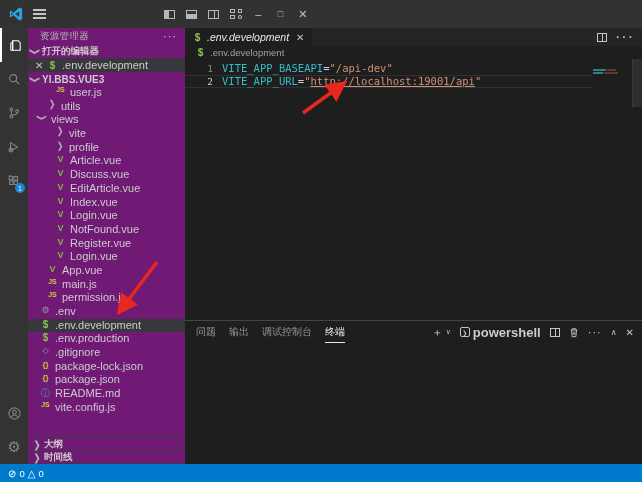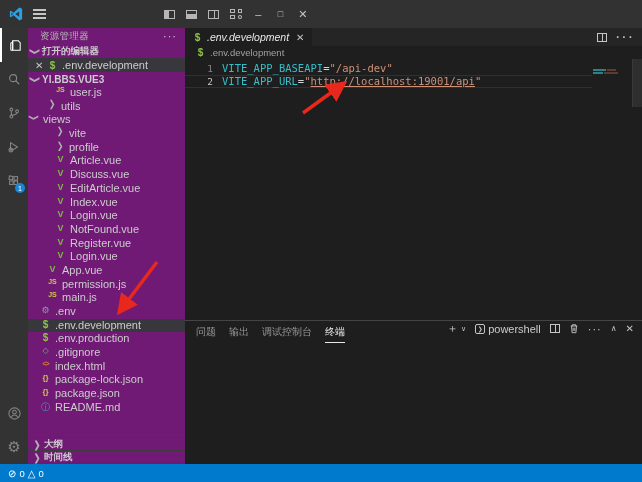--- a/index.html
+++ b/index.html
@@ -81,27 +81,27 @@
   .tok-str { color:#ce9178; }
   .tok-link { color:#ce9178; text-decoration:underline; }
   .minimap { position:absolute; top:0; right:10px; width:39px; bottom:0; }
   .mm-mark { height:2px; margin-bottom:1px; display:flex; gap:1px; }
   .mm-mark i { display:block; height:2px; }
   .vscroll { position:absolute; top:0; right:0; width:10px; bottom:0; background:#1e1e1e; }
   .vscroll .slider { position:absolute; top:0; right:0; width:10px; height:48px; background:#2e2e2e; border-left:1px solid #3a3a3a; }
 
   
   .panel { height:144px; border-top:1px solid #444444; display:flex; flex-direction:column; background:#1e1e1e; }
-  .panel-tabs { height:22px; display:flex; align-items:flex-start; padding:0 8px 0 11px;gap:24px; }
+  .panel-tabs { height:22px; display:flex; align-items:center; padding:0 8px 0 11px;gap:24px; }
   .ptab { font-size:10px; color:#969696; margin-right:13px; height:100%; display:flex; align-items:center; border-bottom:1px solid transparent; }
   .ptab.active { color:#e7e7e7; border-bottom:1px solid #e7e7e7; }
   .panel-actions { margin-left:auto; display:flex; align-items:center; gap:9px; color:#c5c5c5; font-size:11px; }
   .pa { display:flex; align-items:center; gap:3px; }
   .ps-box { width:10px; height:10px; border:1px solid #c5c5c5; border-radius:2px; display:inline-flex; align-items:center; justify-content:center; font-size:6px; color:#c5c5c5; }
-  .ps-label { font-size:11px; color:#cccccc; }
+  .ps-label { font-size:13px; color:#cccccc;font-weight:bold; }
   .panel-content { flex:1; padding:9px 0 0 11px; font-family:"DejaVu Sans Mono", monospace; font-size:10.5px; color:#cccccc; }
 
   
   .statusbar { height:18px; background:#007acc; color:#ffffff; display:flex; align-items:center; font-size:9.5px; padding:0 8px 0 8px; }
   .sb-left { display:flex; align-items:center; gap:8px; }
   .sb-right { margin-left:auto; display:flex; align-items:center; gap:13px; }
   .st-item { display:flex; align-items:center; gap:3px; white-space:nowrap; }
 
   .arrows { position:absolute; left:0; top:0; pointer-events:none; }
 </style>
@@ -215,21 +215,21 @@
       </div>
       <div class="tree" id="file-tree">
           <div class="trow" style="padding-left: 27px;">
             <span class="ficon ic-js">JS</span>
             <span class="tlabel">user.js</span>
           </div>
           <div class="trow" style="padding-left: 19px;">
             <span class="chev">❯</span>
             <span class="tlabel">utils</span>
           </div>
-          <div class="trow" style="padding-left: 1px;">
+          <div class="trow" style="padding-left: 1px; margin-left: 8px;">
             <span class="chev down">❯</span>
             <span class="tlabel">views</span>
           </div>
           <div class="trow" style="padding-left: 27px;">
             <span class="chev">❯</span>
             <span class="tlabel">vite</span>
           </div>
           <div class="trow" style="padding-left: 27px;">
             <span class="chev">❯</span>
             <span class="tlabel">profile</span>
@@ -262,60 +262,60 @@
             <span class="ficon ic-vue">V</span>
             <span class="tlabel">Register.vue</span>
           </div>
           <div class="trow" style="padding-left: 27px;">
             <span class="ficon ic-vue">V</span>
             <span class="tlabel">Login.vue</span>
           </div>
           <div class="trow" style="padding-left: 19px;">
             <span class="ficon ic-vue">V</span>
             <span class="tlabel">App.vue</span>
+          </div>
+          <div class="trow" style="padding-left: 19px;">
+            <span class="ficon ic-js">JS</span>
+            <span class="tlabel">main.js</span>
           </div>
           <div class="trow" style="padding-left: 19px;">
             <span class="ficon ic-js">JS</span>
             <span class="tlabel">permission.js</span>
           </div>
-          <div class="trow" style="padding-left: 19px;">
-            <span class="ficon ic-js">JS</span>
-            <span class="tlabel">main.js</span>
-          </div>
           <div class="trow" style="padding-left: 12px;">
             <span class="ficon ic-gear">⚙</span>
             <span class="tlabel">.env</span>
           </div>
           <div class="trow selected" style="padding-left: 12px;">
             <span class="ficon ic-shell">$</span>
             <span class="tlabel">.env.development</span>
           </div>
           <div class="trow" style="padding-left: 12px;">
             <span class="ficon ic-shell">$</span>
             <span class="tlabel">.env.production</span>
           </div>
           <div class="trow" style="padding-left: 12px;">
             <span class="ficon ic-git">◇</span>
             <span class="tlabel">.gitignore</span>
           </div>
           <div class="trow" style="padding-left: 12px;">
-            <span class="ficon ic-html">&lt;&gt;</span>
-            <span class="tlabel">index.html</span>
-          </div>
-          <div class="trow" style="padding-left: 12px;">
             <span class="ficon ic-json">{}</span>
             <span class="tlabel">package-lock.json</span>
           </div>
           <div class="trow" style="padding-left: 12px;">
             <span class="ficon ic-json">{}</span>
             <span class="tlabel">package.json</span>
           </div>
           <div class="trow" style="padding-left: 12px;">
             <span class="ficon ic-readme">ⓘ</span>
             <span class="tlabel">README.md</span>
+          </div>
+          <div class="trow" style="padding-left: 12px;">
+            <span class="ficon ic-js">JS</span>
+            <span class="tlabel">vite.config.js</span>
           </div>
         </div>
       <div class="sb-spacer"></div>
       <div class="sb-bottom" id="sb-bottom">
           <div class="sec-head">
             <span class="chev">❯</span>
             <span>大纲</span>
           </div>
           <div class="sec-head">
             <span class="chev">❯</span>

